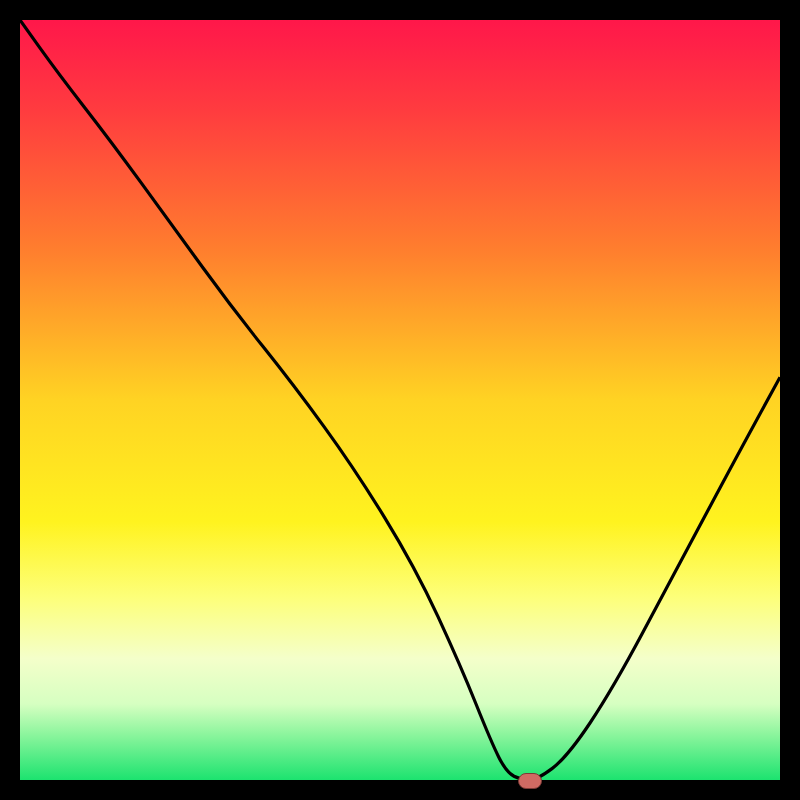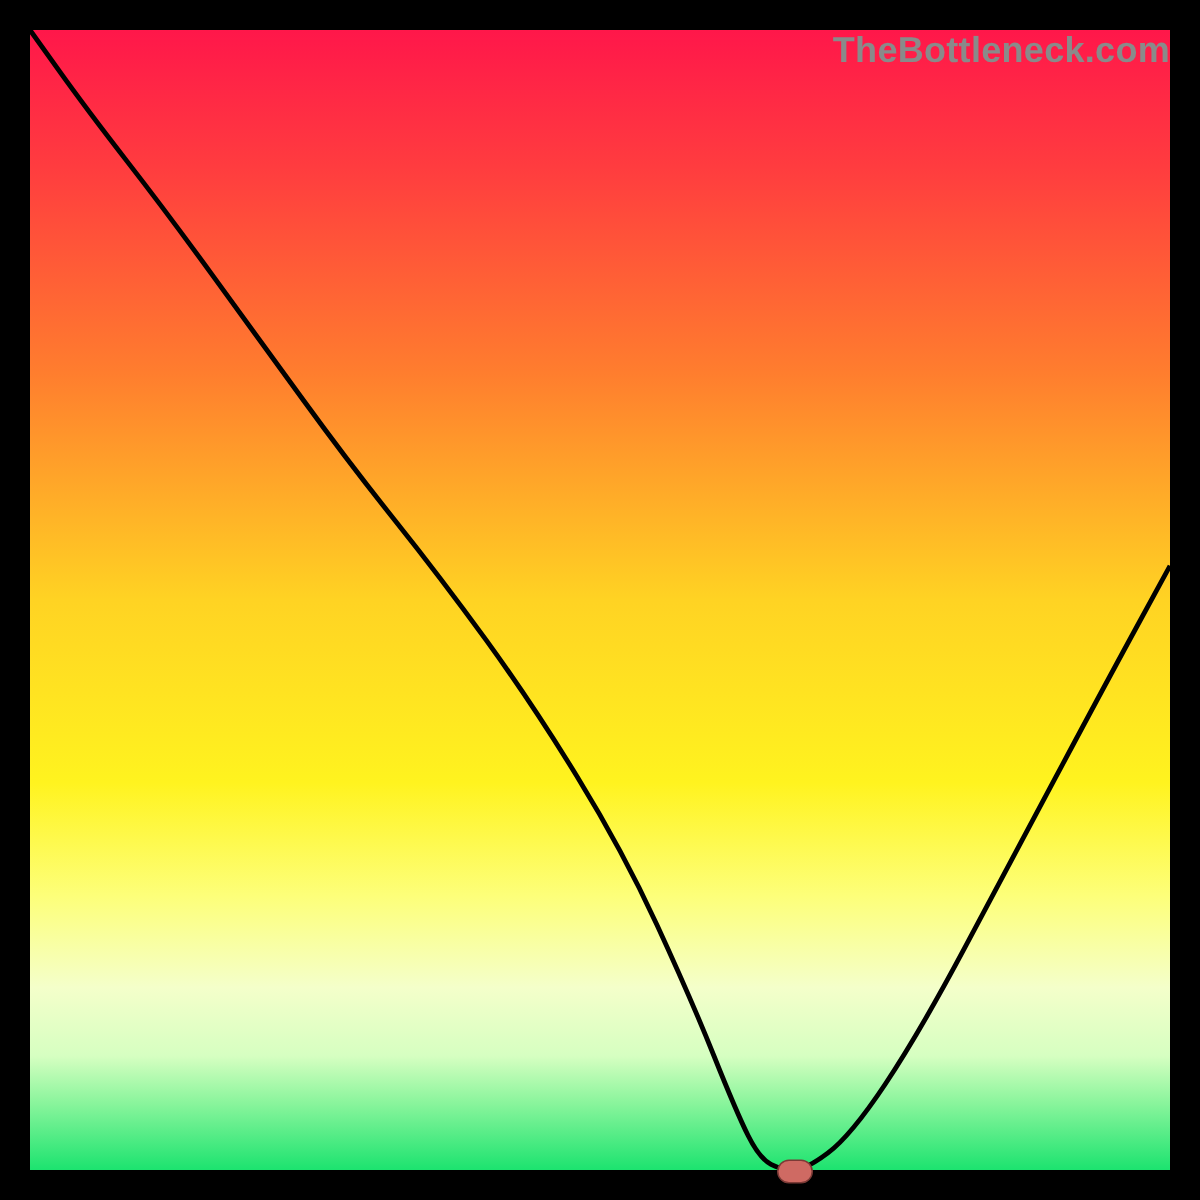--- a/index.html
+++ b/index.html
@@ -79,16 +79,15 @@
       </defs>
       <rect x="0" y="0" width="760" height="760" fill="url(#bg-grad)"></rect>
     </svg>
 
     <svg class="curve" viewBox="0 0 760 760" preserveAspectRatio="none">
       <path id="curve-path" d="M 0.0 0.0 Q 0.0 0.0 19.0 26.6 Q 38.0 53.2 64.6 87.4 Q 91.2 121.6 121.6 163.4 Q 152.0 205.2 182.4 247.0 Q 212.8 288.8 243.2 326.8 Q 273.6 364.8 304.0 406.6 Q 334.4 448.4 364.8 497.8 Q 395.2 547.2 418.0 596.6 Q 440.8 646.0 456.0 684.0 Q 471.2 722.0 478.8 737.2 Q 486.4 752.4 494.0 756.2 Q 501.6 760.0 509.2 760.0 Q 516.8 760.0 532.0 748.6 Q 547.2 737.2 570.0 703.0 Q 592.8 668.8 623.2 611.8 Q 653.6 554.8 684.0 497.8 Q 714.4 440.8 737.2 399.0 T 760.0 357.2" stroke="#000000" stroke-width="3.2" fill="none"></path>
     </svg>
 
     <div class="marker" id="marker" style="left: 498.2px; top: 753px;"></div>
 
-    <div class="watermark">TheBottleneck.com</div>
   </div>
 
 </div>
 
 </body></html>

